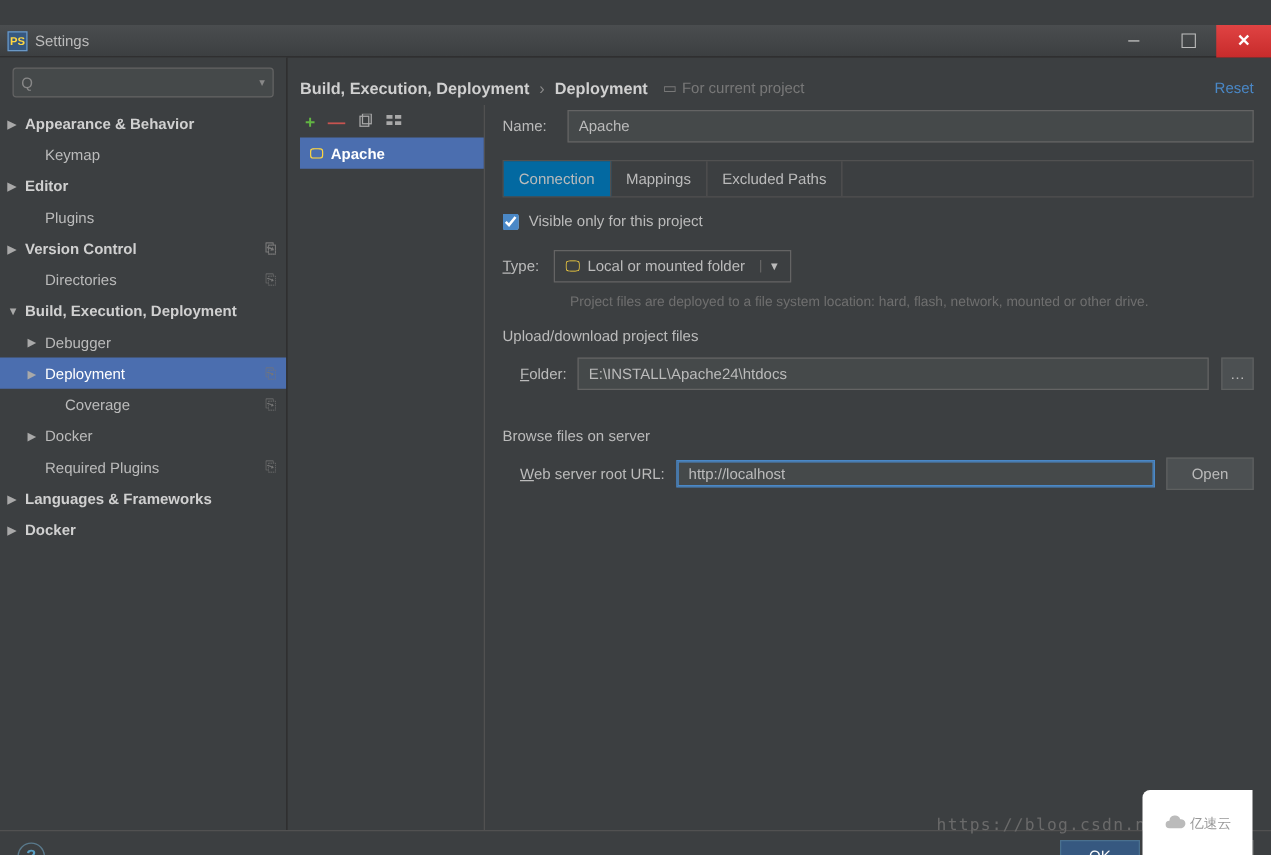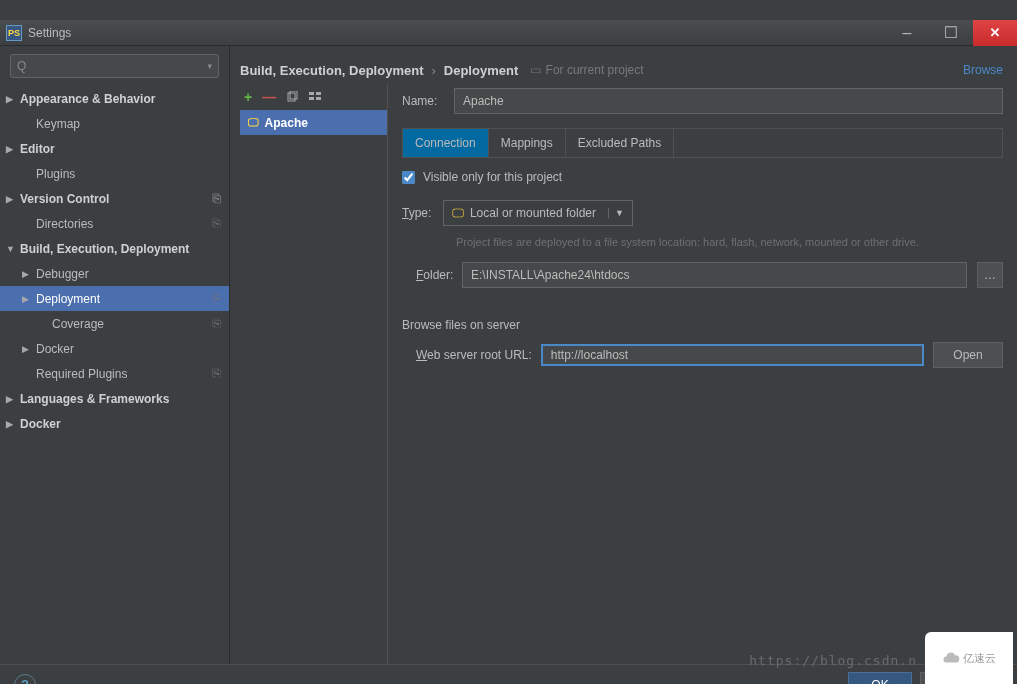--- a/index.html
+++ b/index.html
@@ -75,21 +75,21 @@
 .url-row input { flex: 1; height: 20px; background: #45494a; border: 1px solid #4a88c7; box-shadow: 0 0 0 1px #4a88c7; color: #bbbbbb; padding: 0 8px; font-size: 12px; }
 .url-row .open-btn { width: 70px; height: 26px; background: #4c5052; border: 1px solid #5e6060; font-size: 12px; cursor: pointer; display: flex; align-items: center; justify-content: center; }
 
 .footer { height: 40px; border-top: 1px solid #515151; display: flex; align-items: center; padding: 0 14px; }
 .help-icon { width: 22px; height: 22px; border-radius: 11px; border: 1px solid #5a7a8c; color: #5a9fc4; display: flex; align-items: center; justify-content: center; font-size: 13px; font-weight: bold; cursor: pointer; }
 .footer .spacer { flex: 1; }
 .footer .btn { height: 26px; padding: 0 22px; font-size: 12px; border: 1px solid #5e6060; background: #4c5052; color: #bbbbbb; margin-left: 8px; cursor: pointer; display: flex; align-items: center; }
 .footer .btn.primary { background: #365880; border-color: #4a708f; color: #fff; }
 
 .watermark { position: absolute; right: 100px; bottom: 16px; color: #6a6a6a; font-size: 13px; font-family: monospace; letter-spacing: 1px; }
-.logo-corner { position: absolute; right: 4px; bottom: 0; width: 88px; height: 52px; background: #fff; display: flex; align-items: center; justify-content: center; font-size: 11px; color: #999; border-top-left-radius: 6px; }
+.logo-corner { position: absolute; right: 15px; bottom: 0; width: 88px; height: 52px; background: #fff; display: flex; align-items: center; justify-content: center; font-size: 11px; color: #999; border-top-left-radius: 6px; }
 .logo-corner svg { width:18px; height:18px; }
 </style>
 </head>
 <body>
 
 <div class="titlebar">
   <span class="app-icon">PS</span>
   <span class="title">Settings</span>
   <div class="winbtns">
     <div class="winbtn">–</div>
@@ -168,21 +168,21 @@
 
   <div class="main">
     <div class="breadcrumb">
       <span class="strong">Build, Execution, Deployment</span>
       <span class="sep">›</span>
       <span class="strong">Deployment</span>
       <span class="proj">
         <span>▭</span>
         <span>For current project</span>
       </span>
-      <span class="reset">Browse</span>
+      <span class="reset">Reset</span>
     </div>
 
     <div class="detail-row">
       <div class="server-list">
         <div class="toolbar">
           <span class="tb plus">+</span>
           <span class="tb minus">—</span>
           <svg class="tb copysvg" width="13" height="13">
               <rect x="2" y="2" width="7" height="8" fill="none" stroke="#a9a9a9"></rect>
               <rect x="4" y="0" width="7" height="8" fill="none" stroke="#a9a9a9"></rect>
@@ -220,20 +220,21 @@
         <div class="type-row">
           <span><u>T</u>ype:</span>
           <div class="combo">
             <span style="color:#ffd740">🖵</span>
             <span>Local or mounted folder</span>
             <span class="drop">▼</span>
           </div>
         </div>
         <div class="hint">Project files are deployed to a file system location: hard, flash, network, mounted or other drive.</div>
 
+        <div class="section-label">Upload/download project files</div>
         <div class="folder-row">
           <label><u>F</u>older:</label>
           <input type="text" value="E:\INSTALL\Apache24\htdocs" style="">
           <div class="browse-btn">…</div>
         </div>
 
         <div class="section-label">Browse files on server</div>
         <div class="url-row">
           <label><u>W</u>eb server root URL:</label>
           <input type="text" value="http://localhost" style="">

